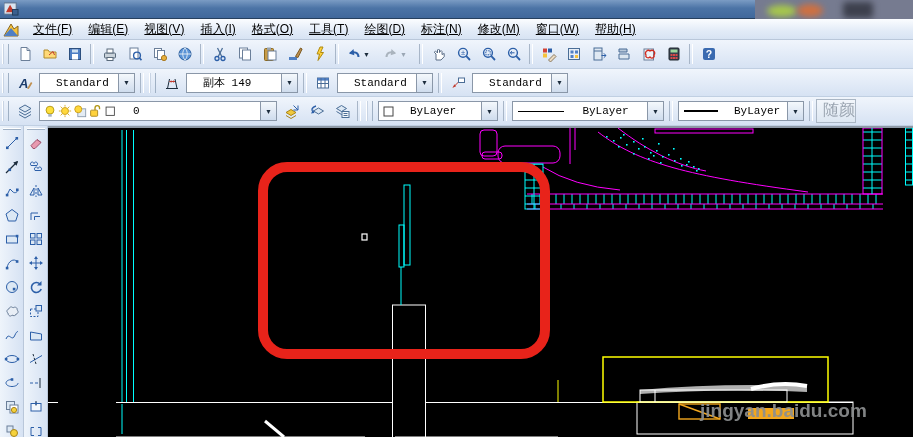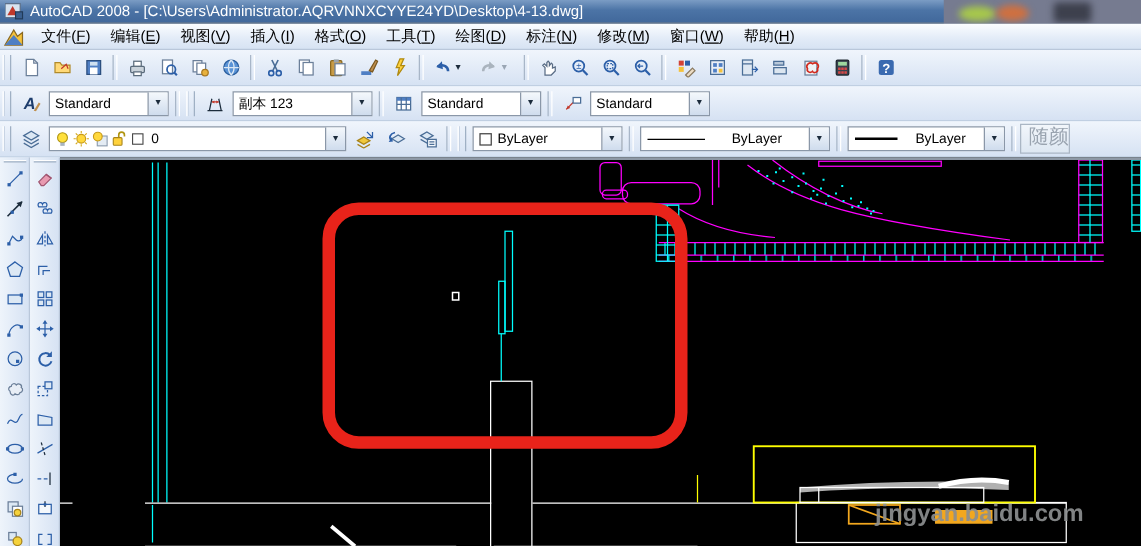--- a/index.html
+++ b/index.html
@@ -14,37 +14,37 @@
   .blurzone{position:absolute;right:0;top:0;width:158px;height:19px;background:#767b90;overflow:hidden;}
   .blob{position:absolute;filter:blur(3px);border-radius:50%;}
   .blob.g{left:12px;top:5px;width:30px;height:12px;background:#a7c84b;}
   .blob.o{left:42px;top:4px;width:26px;height:13px;background:#cf7040;}
   .blob.d{left:88px;top:2px;width:30px;height:16px;background:#3d404d;border-radius:3px;}
   
   .menubar{position:absolute;left:0;top:19px;width:913px;height:21px;
     background:linear-gradient(#fbfdff,#e2ebf7 60%,#d7e3f3);border-bottom:1px solid #b9c7da;
     display:flex;align-items:center;box-sizing:border-box;}
   .menubar .docicon{width:16px;height:15px;margin:0 6px 0 3px;}
-  .menuitem{padding:2px 8px;color:#000;cursor:default;}
+  .menuitem{padding:2px 8px;color:#000;cursor:default;text-decoration:underline;}
   .menuitem u{text-decoration:underline;}
   
   .tbrow{position:absolute;left:0;width:913px;display:flex;align-items:center;
     background:linear-gradient(#f0f5fc,#d6e2f3);border-bottom:1px solid #c0cfe2;box-sizing:border-box;}
   #tb1{top:40px;height:29px;} #tb2{top:69px;height:28px;} #tb3{top:97px;height:29px;}
   .grip{width:5px;height:20px;margin:0 3px 0 2px;border-left:1px solid #fff;border-right:1px solid #9fb0c4;
         box-shadow:inset 1px 0 0 #c8d4e4;flex:0 0 auto;}
   .sep{width:2px;height:20px;margin:0 3px;border-left:1px solid #a8b6c8;border-right:1px solid #fff;flex:0 0 auto;}
   .tb{width:23px;height:23px;display:flex;align-items:center;justify-content:center;flex:0 0 auto;border:1px solid transparent;border-radius:2px;}
   .tb svg{width:16px;height:16px;}
   .tb.dd{width:32px;justify-content:flex-start;padding-left:3px;}
   .ddarrow{font-size:7px;color:#1c2c3c;margin-left:1px;}
   .ddarrow.dis{color:#9aa6b4;}
   
   .combo{display:flex;align-items:center;height:20px;background:#fff;border:1px solid #8a97a8;box-sizing:border-box;flex:0 0 auto;margin:0 2px;}
-  .combo .val{flex:1;padding:0 4px;font-family:Liberation Sans, sans-serif;font-size:11px;color:#000;white-space:nowrap;overflow:hidden;}
+  .combo .val{flex:1;padding:0 16px;font-family:Liberation Mono, monospace;font-size:11px;color:#000;white-space:nowrap;overflow:hidden;}
   .combo .dbtn{width:15px;height:100%;border-left:1px solid #8a97a8;background:linear-gradient(#f4f8fc,#cfdced);
     display:flex;align-items:center;justify-content:center;font-size:7px;color:#1c2c3c;}
   .lic{display:flex;align-items:center;gap:1px;padding-left:3px;}
   .lic svg{width:14px;height:14px;}
   .ltglyph{display:inline-block;vertical-align:middle;background:#000;}
   .plotbtn{height:22px;border:1px solid #aab6c4;background:linear-gradient(#f2f6fb,#dde7f2);
     color:#9aa4b0;padding:0 6px;white-space:nowrap;overflow:hidden;width:26px;flex:0 0 auto;font-size:16px;line-height:20px;}
   
   .side{position:absolute;left:0;top:126px;width:48px;height:311px;background:#dde7f4;display:flex;}
   .vcol{width:23px;display:flex;flex-direction:column;align-items:center;border-right:1px solid #b9c7da;background:linear-gradient(90deg,#eef4fb,#d6e2f3);}
@@ -59,21 +59,20 @@
 <body>
 
 <div id="app">
 
   <div class="titlebar">
     <svg class="appicon" viewBox="0 0 16 15">
       <rect x="0" y="1" width="13" height="12" fill="#d8e4f0" stroke="#5a6d86"></rect>
       <path d="M2 11L6.5 3l4.5 8z" fill="#c0392b"></path>
       <rect x="9" y="8" width="6" height="6" fill="#3a5f8e" stroke="#203a58"></rect>
     </svg>
-    <span class="ttl">AutoCAD 2008 - [C:\Users\Administrator.AQRVNNXCYYE24YD\Desktop\4-13.dwg]</span>
     <div class="blurzone">
       <div class="blob g"></div>
       <div class="blob o"></div>
       <div class="blob d"></div>
     </div>
   </div>
 
   <div class="menubar">
     <svg class="docicon" viewBox="0 0 16 15">
       <path d="M1 14L8 2l3 5 4-3v10z" fill="#f5c23c" stroke="#8a6820"></path>
@@ -291,21 +290,21 @@
     <span class="sep"></span>
     <span class="grip"></span>
     <span class="tb">
         <svg viewBox="0 0 16 16">
           <path d="M2 13.5h12M3.5 13.5L5.5 4m7.5 9.5L11 4" stroke="#1c2c3c" fill="none"></path>
           <path d="M5.5 6.5h5.5" stroke="#c23b2e"></path>
           <path d="M5.5 6.5l2-1.2v2.4zm5.5 0l-2-1.2v2.4z" fill="#c23b2e"></path>
         </svg>
       </span>
     <span class="combo" style="width:112px">
-      <span class="val">副本 123</span>
+      <span class="val">副本 149</span>
       <span class="dbtn">▼</span>
     </span>
     <span class="sep"></span>
     <span class="tb">
         <svg viewBox="0 0 16 16">
           <rect x="2.5" y="3" width="11" height="10" fill="#fff" stroke="#4a6d96"></rect>
           <rect x="2.5" y="3" width="11" height="2.6" fill="#4f7fc4"></rect>
           <path d="M2.5 8.5h11M6 3v10M10 3v10" stroke="#4a6d96" fill="none"></path>
         </svg>
       </span>

